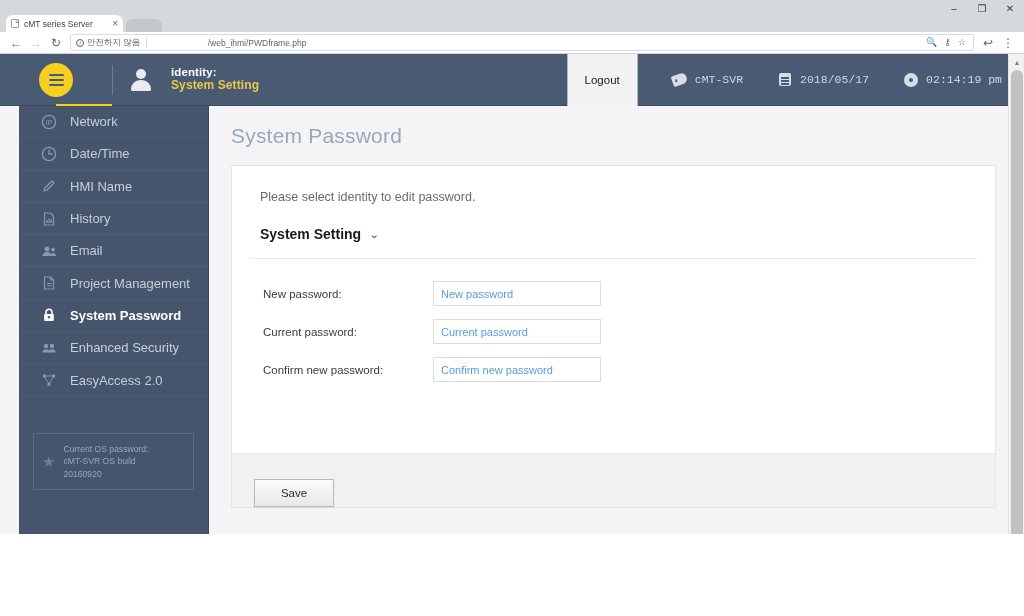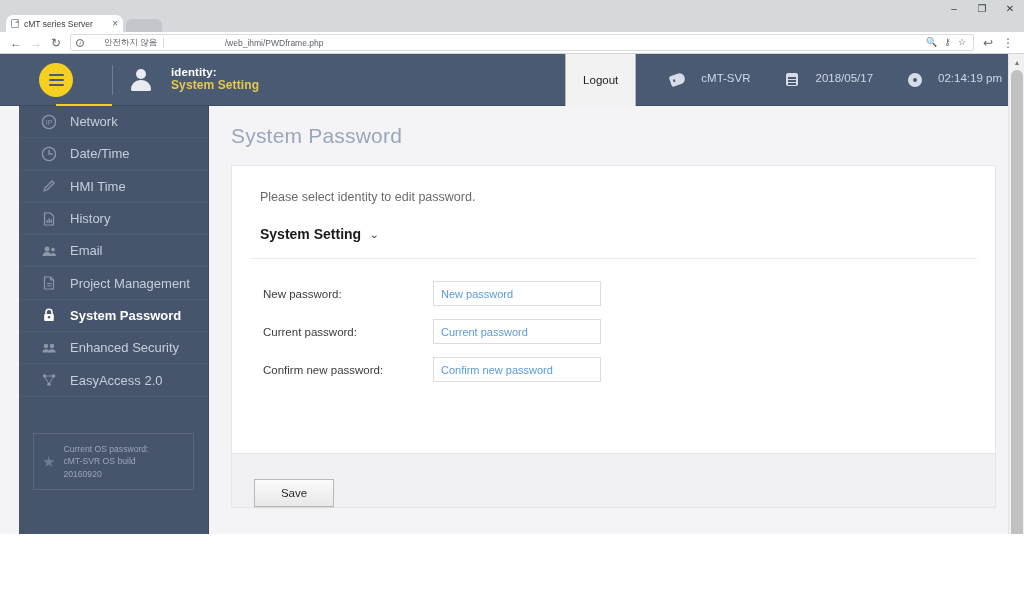--- a/index.html
+++ b/index.html
@@ -111,21 +111,21 @@
     border-radius: 2px;
     display: flex;
     align-items: center;
     padding: 0 5px;
     font-size: 8.5px;
     color: #202124;
     background: #fff;
     overflow: hidden;
   }
   .omni-info {
-    display: flex; align-items: center; gap: 20px;
+    display: flex; align-items: center; gap: 3px;
     color: #5f6368;
     flex: 0 0 auto;
   }
   .omni-circle-i {
     width: 8px; height: 8px;
     border: 1px solid #5f6368;
     border-radius: 50%;
     font-size: 6px;
     line-height: 7px;
     text-align: center;
@@ -248,24 +248,26 @@
     border: 1px solid #b6b6b6;
     color: #222;
     font-size: 11.5px;
     padding: 22px 17px;
     cursor: pointer;
     font-family: "Liberation Sans", sans-serif;
     margin-right: 34px;
   }
   .hdr-item {
     display: flex;
-    gap: 16px;
+    align-items: center;
+    gap: 8px;
     margin-right: 34px;
     color: #cfd8e6;
     font-size: 11.5px;
+    font-family: Liberation Mono, monospace;
   }
   .hdr-item:last-child { margin-right: 0; }
   .hdr-ico {
     width: 15px; height: 15px;
     flex: 0 0 auto;
     display: flex;
     align-items: center;
     justify-content: center;
   }
   .ico-tag {
@@ -604,21 +606,21 @@
         </span>
         <span>Date/Time</span>
       </div>
 
       <div class="side-item">
         <span class="side-ico">
           <svg width="16" height="16" viewBox="0 0 16 16">
               <path d="M3 13l1-3 7-7 2 2-7 7-3 1z" fill="none" stroke="#c6cedb" stroke-width="1.3" stroke-linejoin="round"></path>
             </svg>
         </span>
-        <span>HMI Time</span>
+        <span>HMI Name</span>
       </div>
 
       <div class="side-item">
         <span class="side-ico">
           <svg width="16" height="16" viewBox="0 0 16 16">
               <path d="M3.5 2h6l3 3v9h-9z" fill="none" stroke="#c6cedb" stroke-width="1.2"></path>
               <rect x="5.4" y="9" width="1.3" height="3" fill="#c6cedb"></rect>
               <rect x="7.5" y="7.4" width="1.3" height="4.6" fill="#c6cedb"></rect>
               <rect x="9.6" y="8.3" width="1.3" height="3.7" fill="#c6cedb"></rect>
             </svg>

